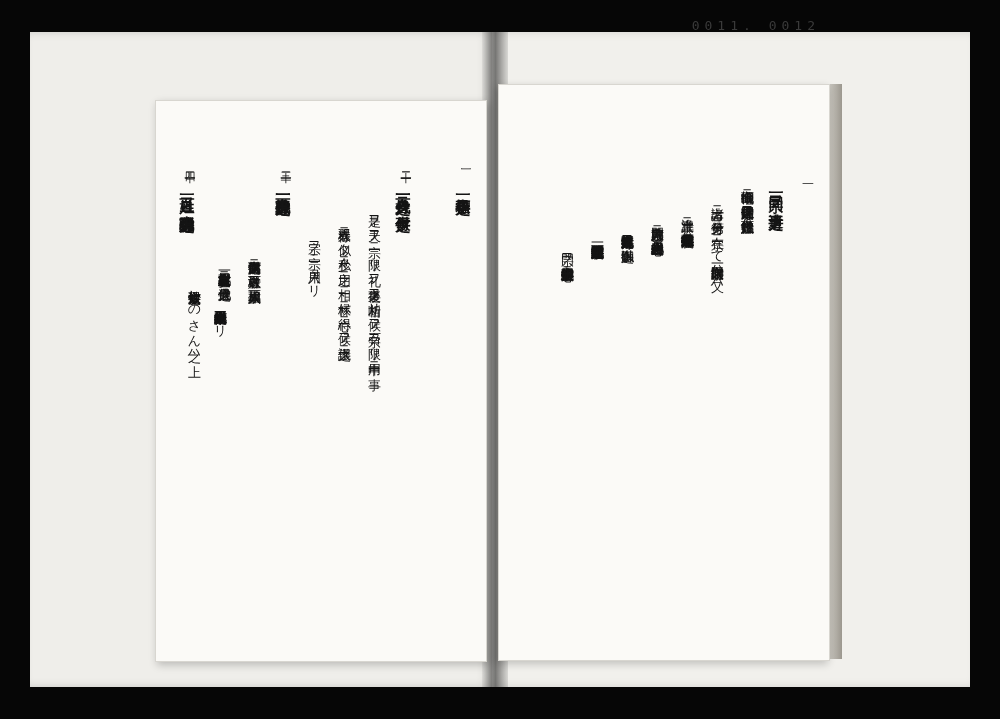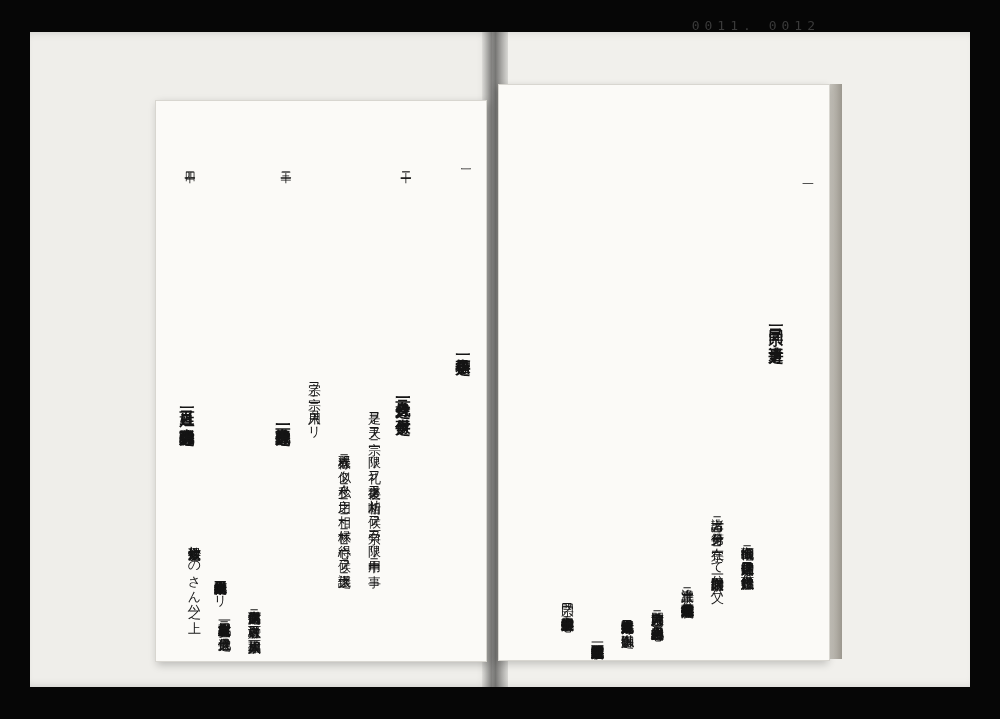--- a/index.html
+++ b/index.html
@@ -12,21 +12,20 @@
     height: 719px;
     overflow: hidden;
     font-family: "DejaVu Serif", serif;
   }
 
   #page {
     position: relative;
     width: 1000px;
     height: 528px;
     background: #bef264;
-    text-align: right;
   }
 
   
   .film-frame {
     position: absolute;
     left: 0; top: 0;
     width: 1000px; height: 719px;
     background: #060606;
   }
 

